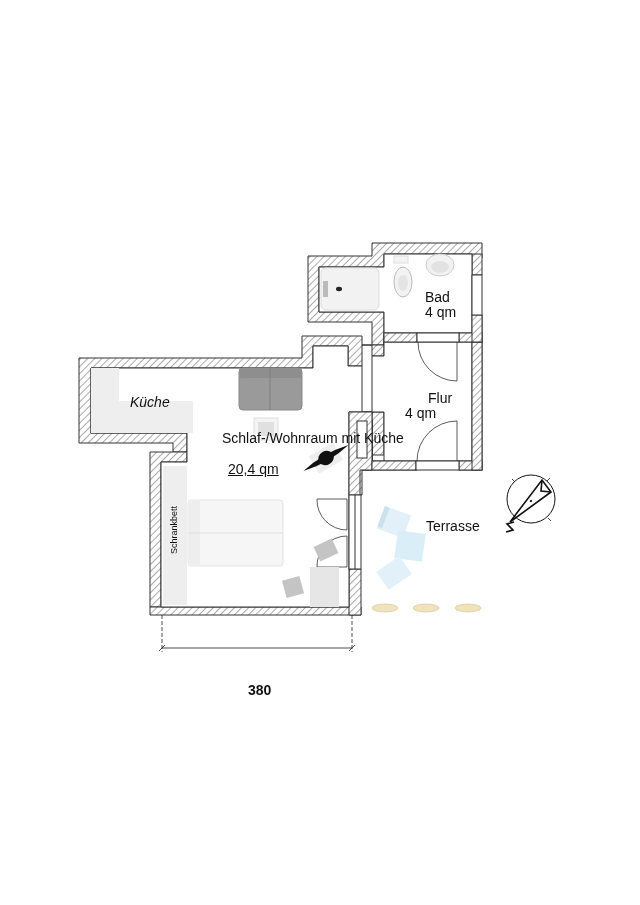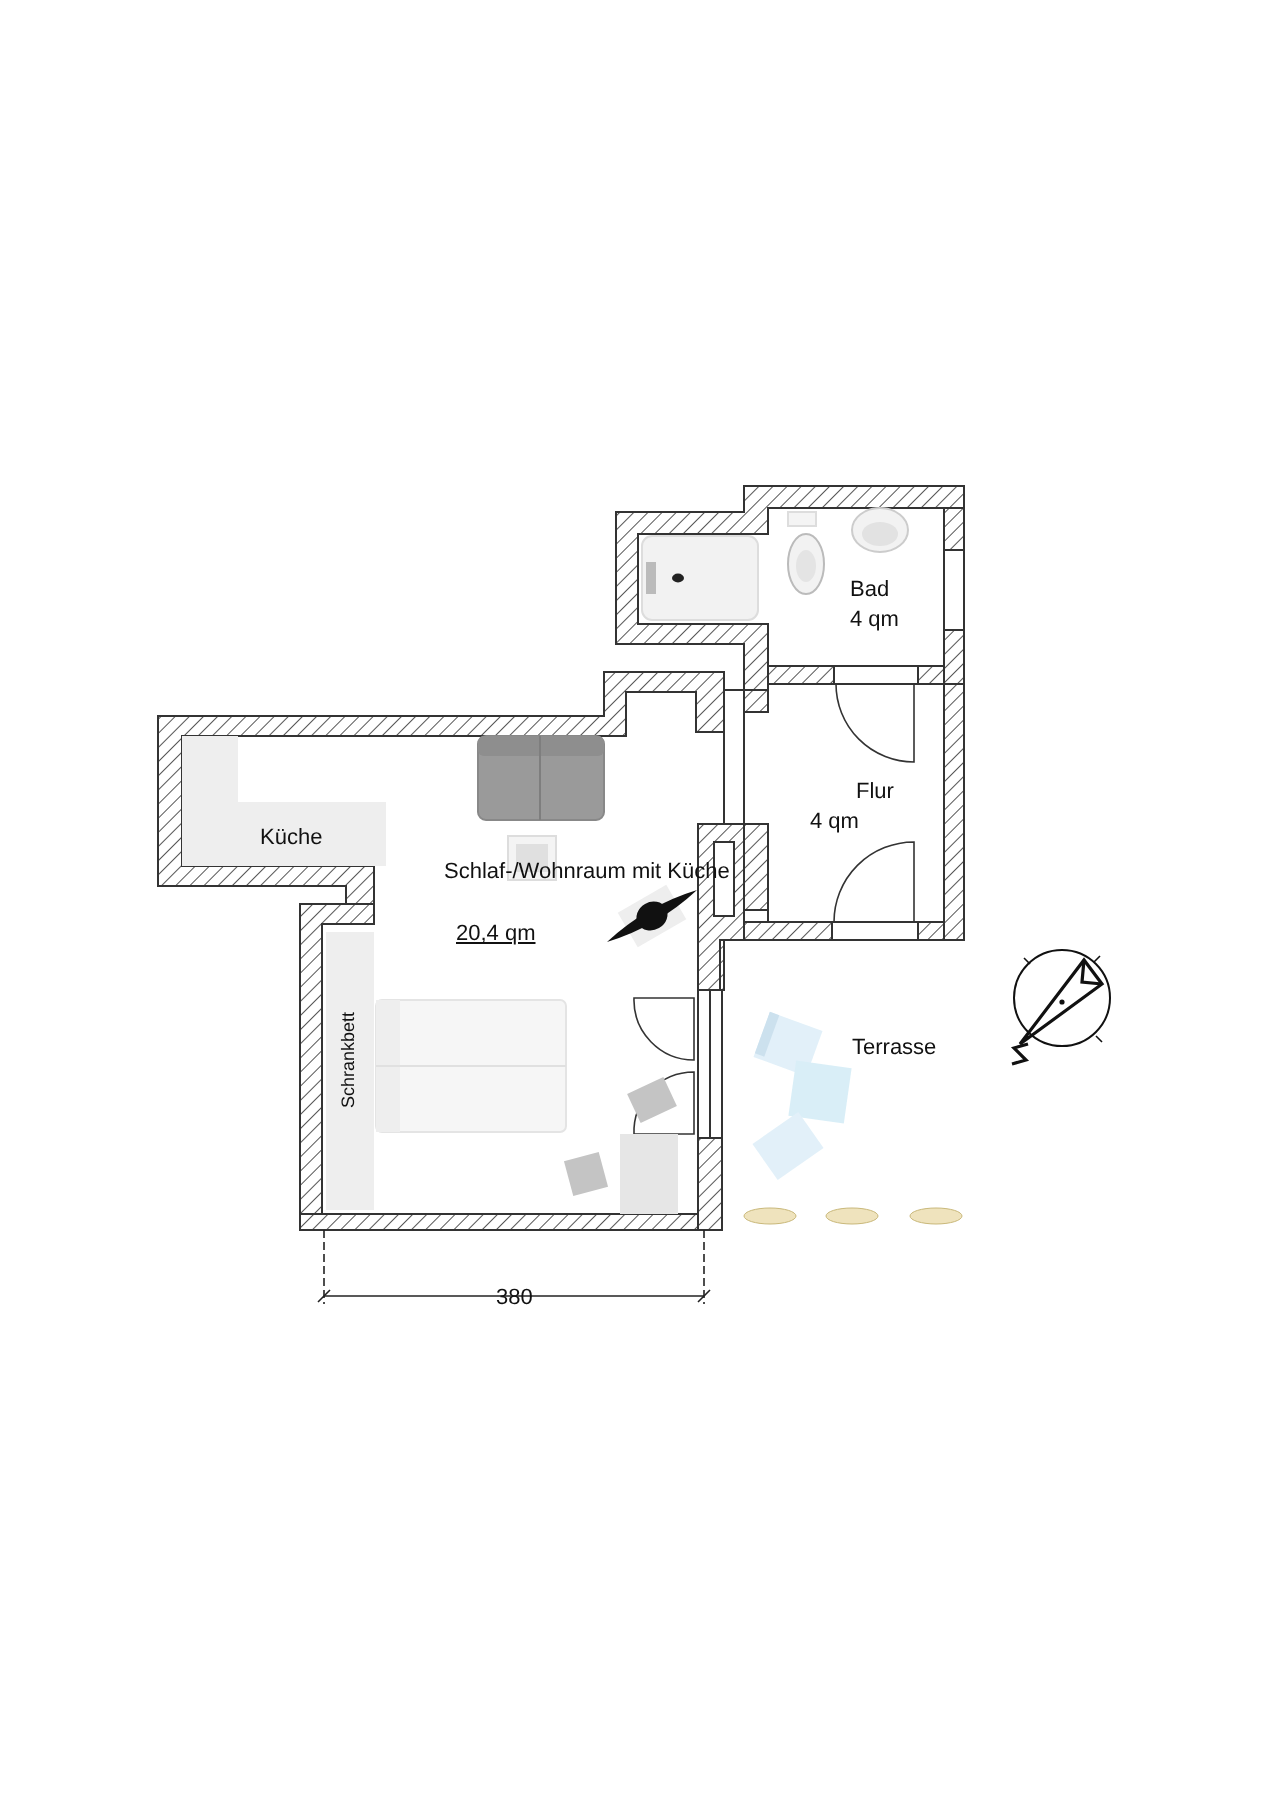--- a/index.html
+++ b/index.html
@@ -1,19 +1,19 @@
 <!DOCTYPE html>
 <html><head>
 <meta charset="utf-8">
 <style>
   html, body { margin:0; padding:0; background:#ffffff; }
   body { width:640px; height:905px; position:relative; overflow:hidden;
          font-family: "Liberation Sans", "DejaVu Sans", sans-serif; }
   #plan { position:absolute; left:0; top:0; }
-  .lbl { position:absolute; font-size:11px; color:#111; white-space:nowrap; }
+  .lbl { position:absolute; font-size:14px; color:#111; white-space:nowrap; }
   .lbl-rot { position:absolute; font-size:9px; color:#111; white-space:nowrap;
              transform: rotate(-90deg); transform-origin: center center; }
 </style>
 </head>
 <body>
 
 <svg id="plan" width="640" height="905" viewBox="0 0 640 905">
   <defs>
     <pattern id="hatch" patternUnits="userSpaceOnUse" width="5" height="5" patternTransform="rotate(45)">
       <rect width="5" height="5" fill="#ffffff"></rect>
@@ -167,22 +167,22 @@
     <circle cx="531" cy="501" r="0.8" fill="#111"></circle>
   </g>
 </svg>
 
 <div class="lbl" style="left:425px;top:289px;">Bad</div>
 <div class="lbl" style="left:425px;top:304px;">4 qm</div>
 
 <div class="lbl" style="left:428px;top:390px;">Flur</div>
 <div class="lbl" style="left:405px;top:405px;">4 qm</div>
 
-<div class="lbl" style="left:130px;top:413px;">Küche</div>
+<div class="lbl" style="left:130px;top:394px;font-style:italic;">Küche</div>
 
 <div class="lbl" style="left:203px;top:430px;margin-left:19px;">Schlaf-/Wohnraum mit Küche</div>
 <div class="lbl" style="left:228px;top:461px;text-decoration:underline;">20,4 qm</div>
 
 <div class="lbl-rot" style="left:146px;top:525px;width:56px;text-align:center;">Schrankbett</div>
 
 <div class="lbl" style="left:426px;top:518px;">Terrasse</div>
 
-<div class="lbl" style="left:248px;top:643px;">380</div>
+<div class="lbl" style="left:248px;top:682px;font-weight:bold;">380</div>
 
 </body></html>

